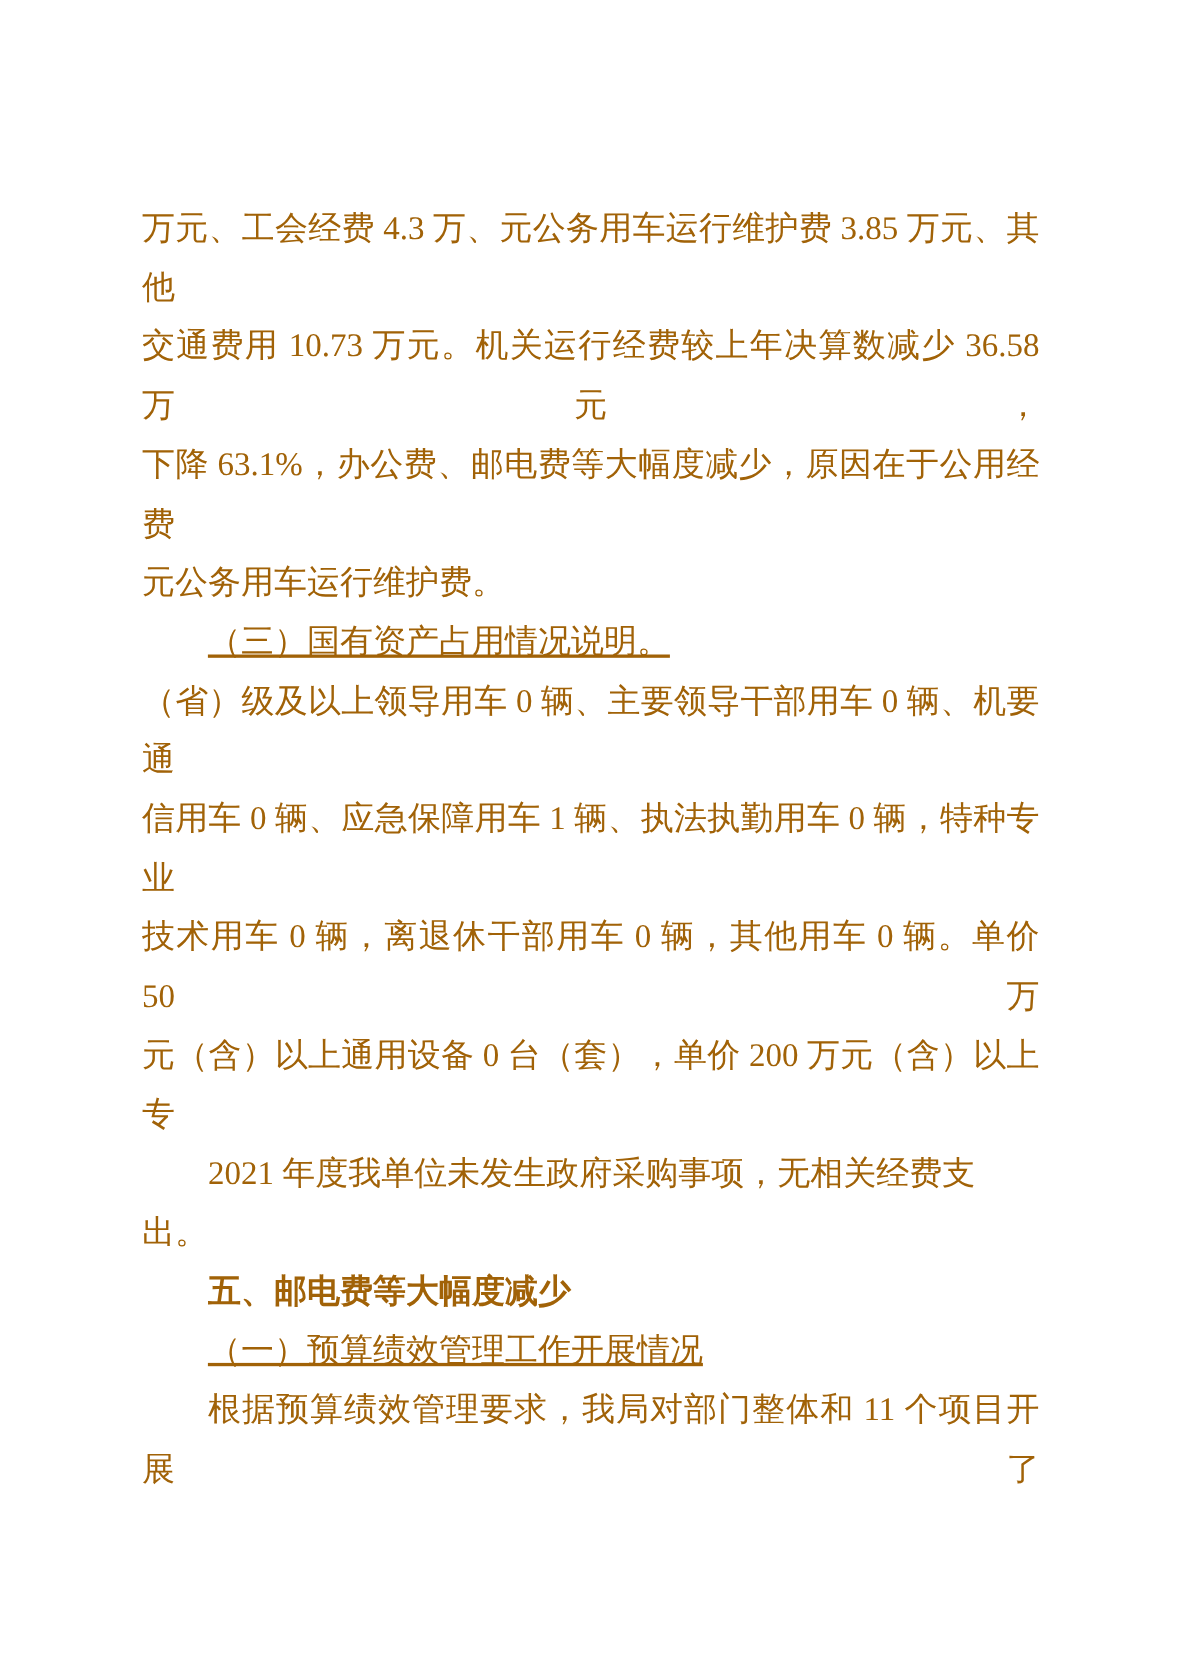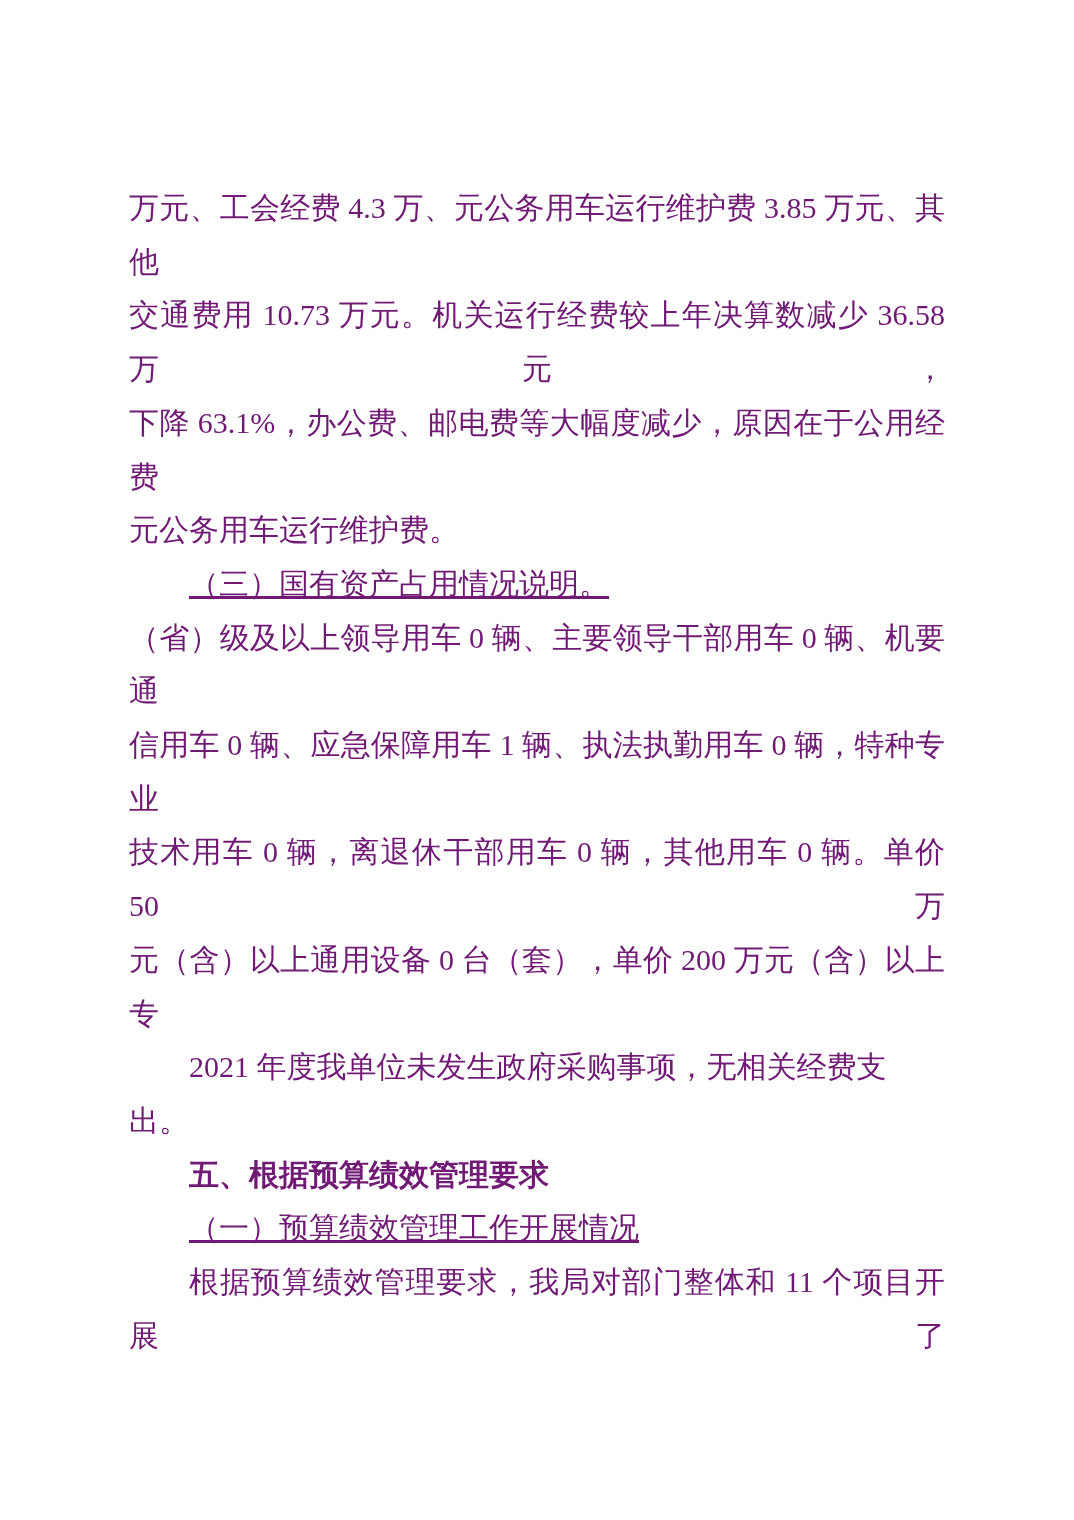--- a/index.html
+++ b/index.html
@@ -16,21 +16,21 @@
     box-sizing: border-box;
     padding: 181px 129px 0 129px;
     overflow: hidden;
     color: #000000;
     font-family: "Liberation Serif", "DejaVu Serif", serif;
     font-size: 30px;
   }
   .line {
     line-height: 53.7px;
     white-space: normal;
-    color: #701a75;
+    color: #a16207;
   }
   
   .justify {
     text-align: justify;
     text-align-last: justify;
   }
   .lastline {
     text-align: left;
     text-align-last: left;
   }
@@ -62,19 +62,19 @@
   <div class="line lastline indent kaiti">（三）国有资产占用情况说明。</div>
 
   <div class="line justify">（省）级及以上领导用车 0 辆、主要领导干部用车 0 辆、机要通</div>
   <div class="line justify">信用车 0 辆、应急保障用车 1 辆、执法执勤用车 0 辆，特种专业</div>
   <div class="line justify">技术用车 0 辆，离退休干部用车 0 辆，其他用车 0 辆。单价 50 万</div>
   <div class="line justify">元（含）以上通用设备 0 台（套），单价 200 万元（含）以上专</div>
 
 
   <div class="line lastline indent">2021 年度我单位未发生政府采购事项，无相关经费支出。</div>
 
-  <div class="line lastline indent hei">五、根据预算绩效管理要求</div>
+  <div class="line lastline indent hei">五、邮电费等大幅度减少</div>
 
   <div class="line lastline indent kaiti">（一）预算绩效管理工作开展情况</div>
 
   <div class="line justify indent">根据预算绩效管理要求，我局对部门整体和 11 个项目开展了</div>
 
 </div>
 
 </body></html>

